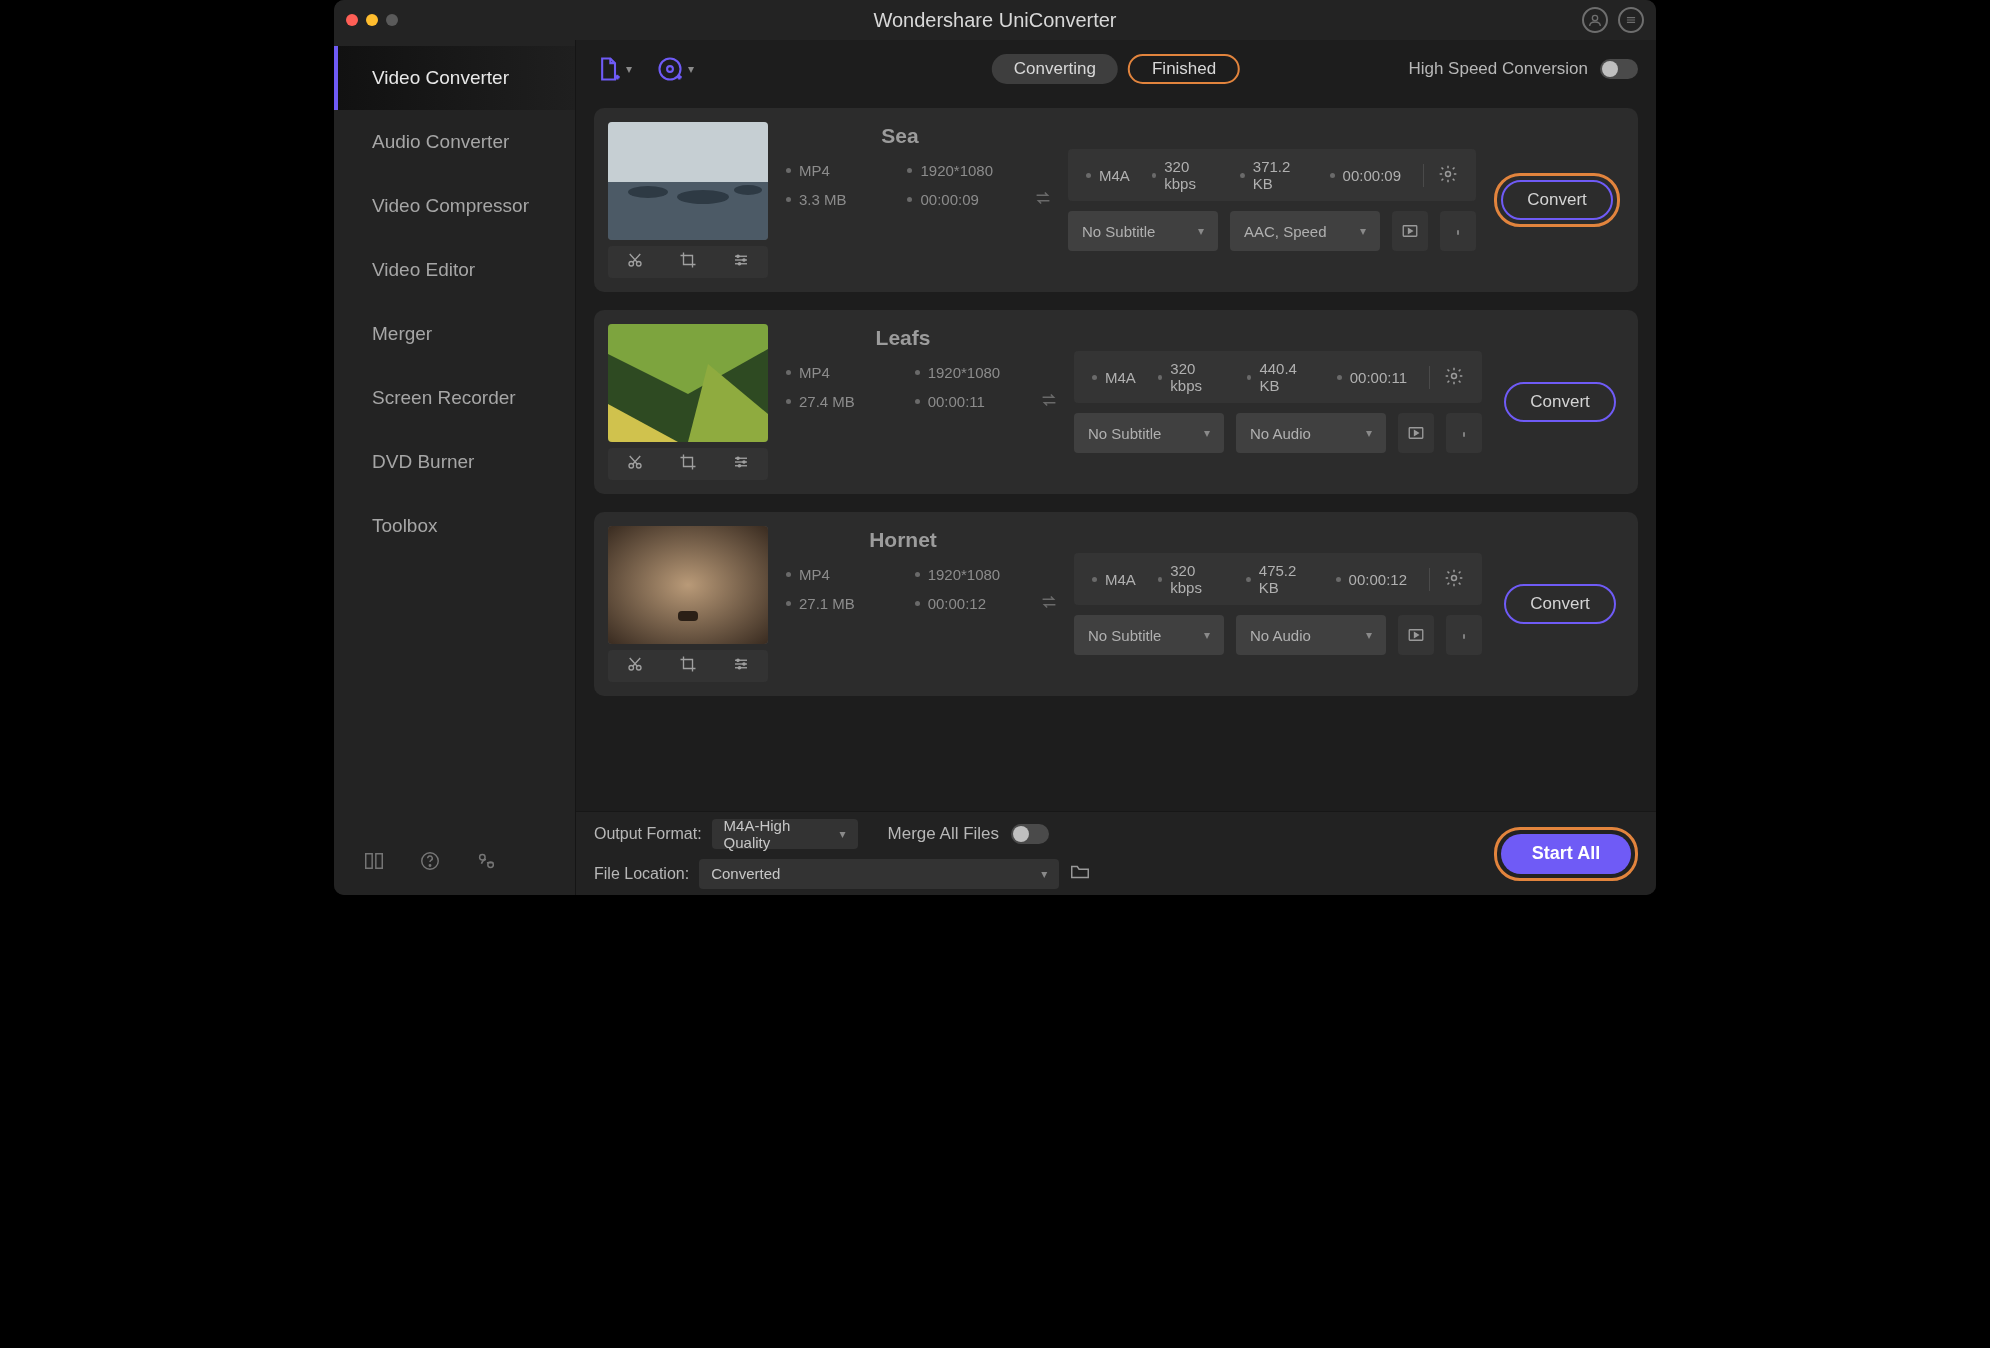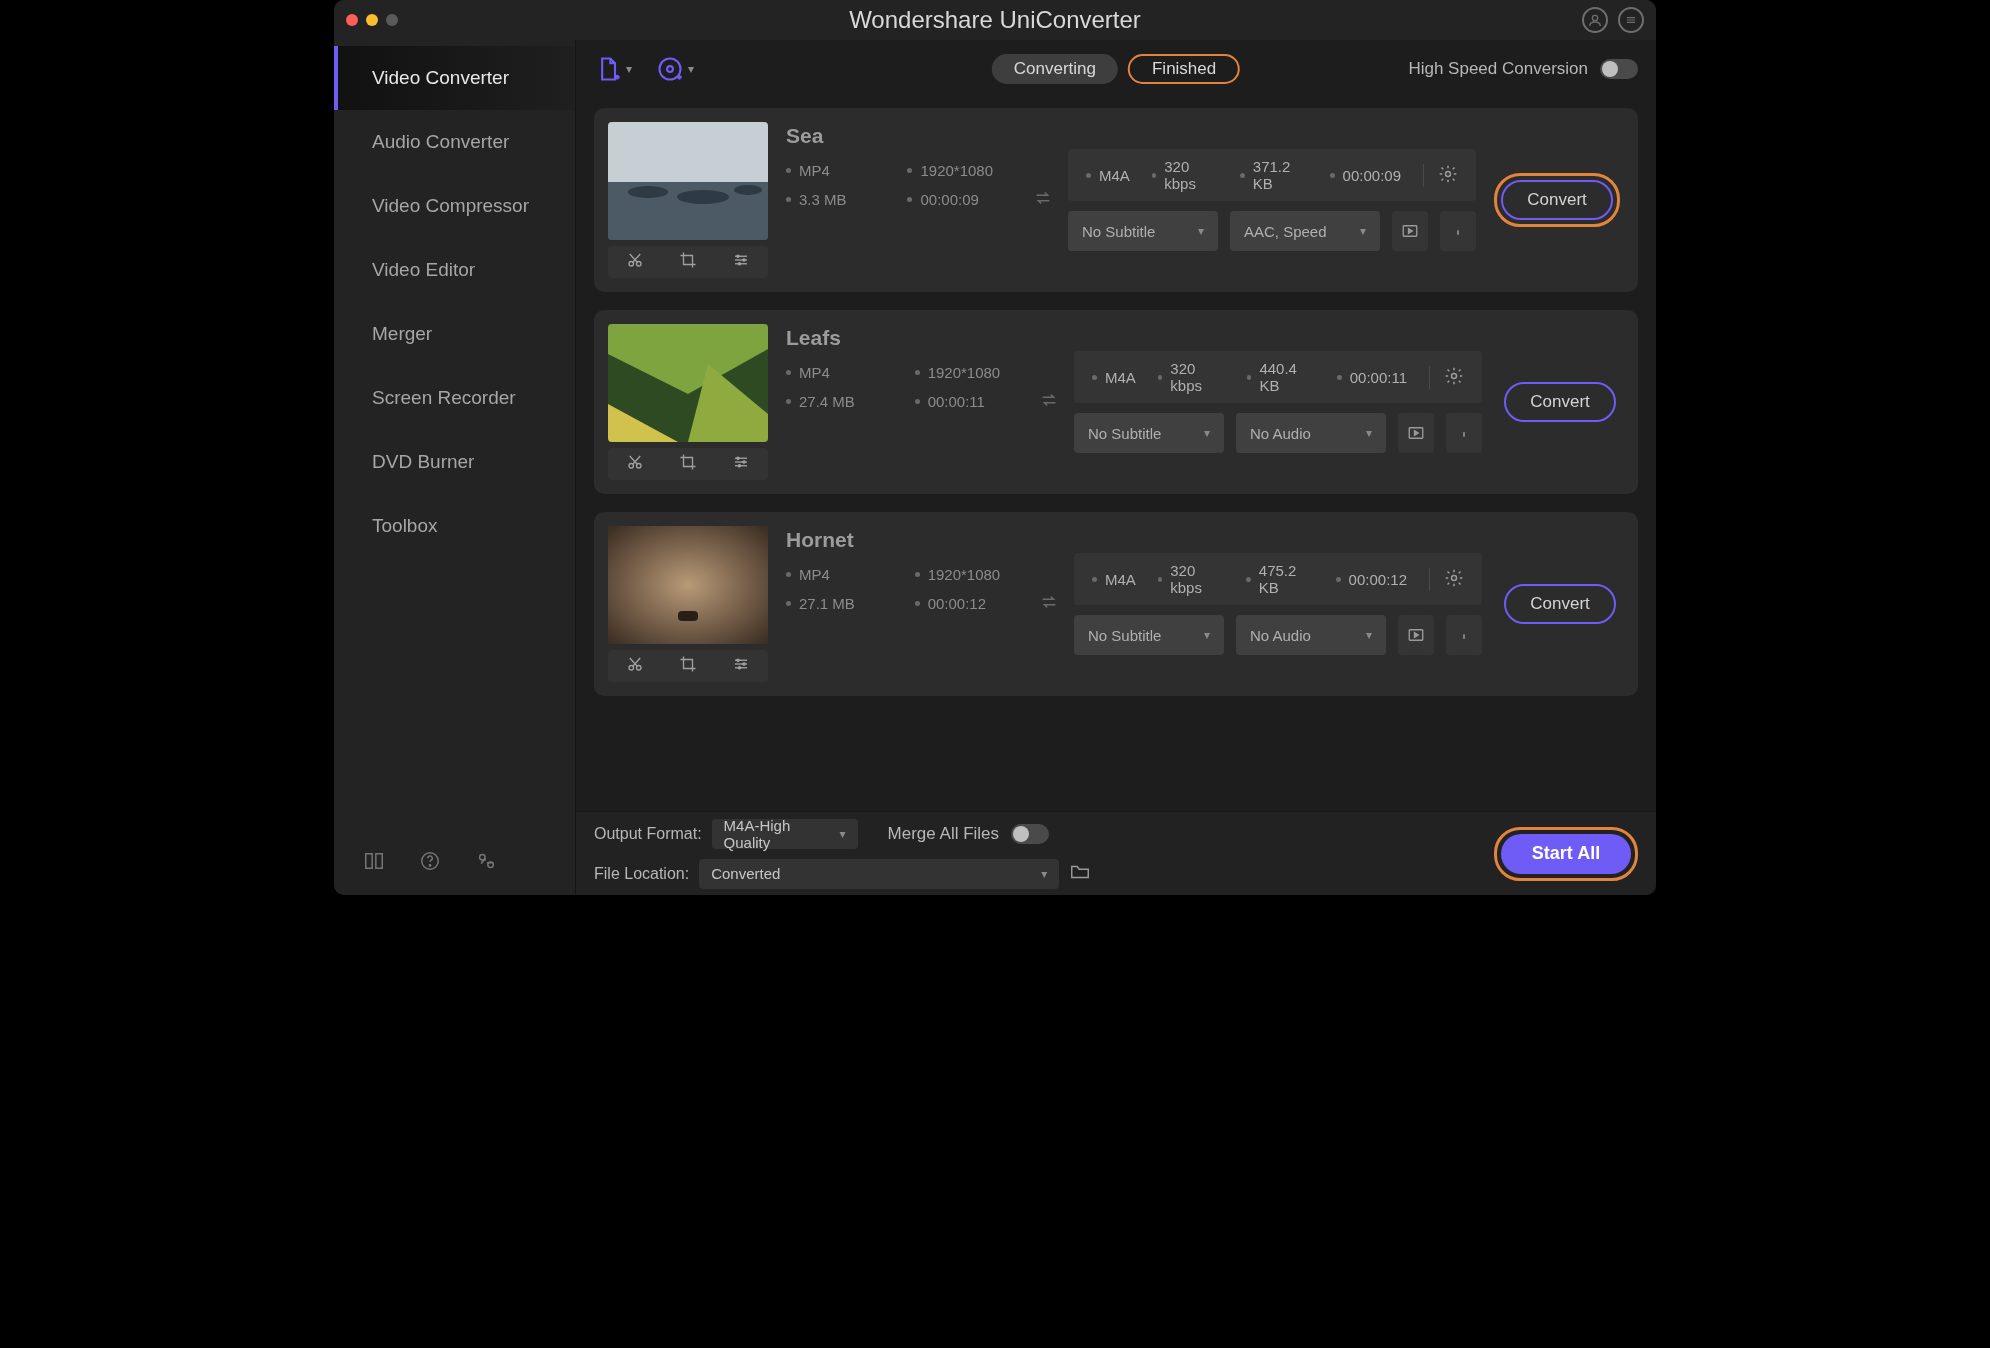--- a/index.html
+++ b/index.html
@@ -32,21 +32,21 @@
   .titlebar{
     height:40px;background:var(--bg-darker);
     display:flex;align-items:center;padding:0 12px;
     position:relative;
   }
   .traffic{display:flex;gap:8px;}
   .traffic .dot{width:12px;height:12px;border-radius:50%;}
   .dot.red{background:#ff5f56;}
   .dot.yellow{background:#ffbd2e;}
   .dot.green{background:#5a5a5a;}
-  .title{position:absolute;left:0;right:0;text-align:center;font-size:24px;color:var(--text-strong);pointer-events:none;}
+  .title{position:absolute;left:0;right:0;text-align:center;font-size:20px;color:var(--text-strong);pointer-events:none;}
   .title-right{margin-left:auto;display:flex;gap:10px;align-items:center;}
   .circ-icon{width:26px;height:26px;border:2px solid #6e6e6e;border-radius:50%;display:flex;align-items:center;justify-content:center;color:#6e6e6e;}
 
   
   .body{flex:1;display:flex;min-height:0;}
   .sidebar{
     width:242px;background:var(--bg-darker);
     display:flex;flex-direction:column;
     padding-top:6px;
     border-right:1px solid #151515;
@@ -100,21 +100,21 @@
     background:var(--card);border-radius:10px;
     padding:14px 18px 14px 14px;
     display:flex;gap:18px;align-items:stretch;
   }
   .card-left{width:160px;display:flex;flex-direction:column;gap:6px;}
   .thumb{width:160px;height:118px;border-radius:4px;background:#555;overflow:hidden;position:relative;}
   .thumb svg{width:100%;height:100%;}
   .edit-row{height:32px;background:#333;border-radius:4px;display:flex;align-items:center;justify-content:space-around;color:#a0a0a0;}
   .mini-icon{width:18px;height:18px;}
 
-  .card-mid{flex:1;display:flex;flex-direction:column;gap:8px;min-width:0;}
+  .card-mid{flex:1;display:flex;flex-direction:column;gap:8px;min-width:0;text-align:center;}
   .card-title{font-size:21px;color:#9c9c9c;font-weight:600;margin-top:2px;}
   .meta-grid{
     display:grid;grid-template-columns:auto auto;
     column-gap:40px;row-gap:12px;
     font-size:15px;color:#8c8c8c;margin-top:6px;
   }
   .meta{display:flex;align-items:center;gap:8px;}
   .meta .b{width:5px;height:5px;background:#6a6a6a;border-radius:50%;}
 
   .card-out{flex:0 0 auto;display:flex;align-items:center;gap:14px;}

